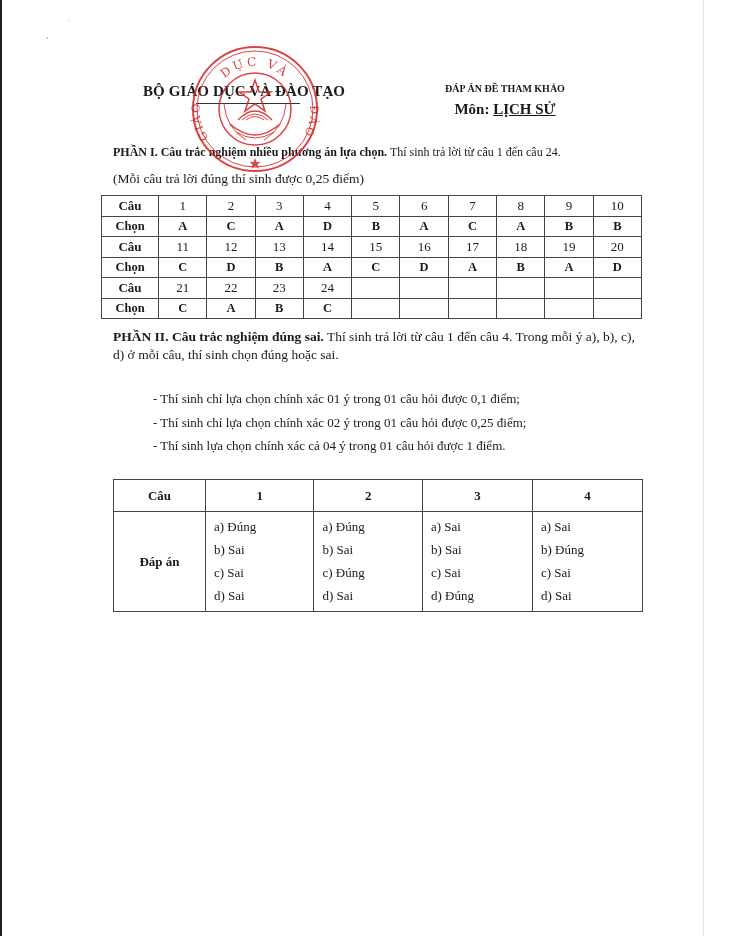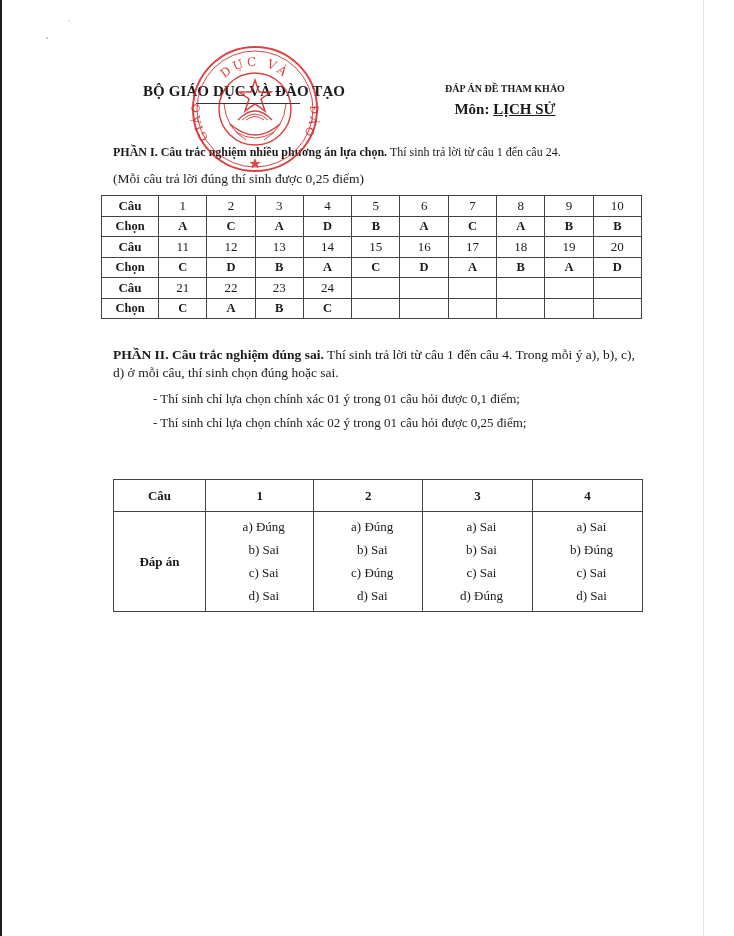--- a/index.html
+++ b/index.html
@@ -36,31 +36,31 @@
 
   table { border-collapse: collapse; position: absolute; }
   .t1 { left: 101px; top: 195px; width: 541px; }
   .t1 td {
     border: 1px solid #444; height: 19.5px; padding: 0; text-align: center;
     font-size: 13px; line-height: 19px;
   }
   .t1 td.lbl { font-weight: bold; width: 56px; }
   .t1 tr.ans td { font-weight: bold; font-size: 12.5px; }
 
-  .p2 { position: absolute; left: 113px; top: 346px; width: 530px; font-size: 13.5px; line-height: 18px; }
+  .p2 { position: absolute; left: 113px; top: 328px; width: 530px; font-size: 13.5px; line-height: 18px; }
   .p2 b { font-weight: bold; }
 
   .rules { position: absolute; left: 153px; top: 390px; font-size: 13px; }
   .rules div { height: 23.5px; line-height: 18px; white-space: nowrap; }
 
   .t2 { left: 113px; top: 479px; width: 530px; }
   .t2 td { border: 1px solid #444; padding: 0; font-size: 13px; }
   .t2 tr.head td { height: 31px; text-align: center; font-weight: bold; }
   .t2 td.c0 { width: 91px; text-align: center; font-weight: bold; }
-  .t2 td.ans { vertical-align: top; padding: 7px 0 0 8px; height: 88px; text-align: center; }
+  .t2 td.ans { vertical-align: top; padding: 7px 0 0 8px; height: 88px; }
   .t2 td.ans div { height: 23px; line-height: 16px; }
 </style>
 </head>
 <body>
 
 <div class="edge-left"></div>
 <div class="edge-right"></div>
 <div class="speck" style="left:46px;top:37px;"></div>
 <div class="speck" style="left:68px;top:20px;background:#e0e0e0"></div>
 
@@ -159,20 +159,21 @@
     </tbody>
 </table>
 
 <div class="p2">
   <b>PHẦN II. Câu trắc nghiệm đúng sai.</b><span> Thí sinh trả lời từ câu 1 đến câu 4. Trong mỗi ý a), b), c), d) ở mỗi câu, thí sinh chọn đúng hoặc sai.</span>
 </div>
 
 <div class="rules">
   <div>- Thí sinh chỉ lựa chọn chính xác 01 ý trong 01 câu hỏi được 0,1 điểm;</div>
   <div>- Thí sinh chỉ lựa chọn chính xác 02 ý trong 01 câu hỏi được 0,25 điểm;</div>
+  <div>- Thí sinh lựa chọn chính xác cả 04 ý trong 01 câu hỏi được 1 điểm.</div>
 </div>
 
 <table class="t2">
   <tbody>
     <tr class="head">
       <td class="c0">Câu</td>
       <td>1</td>
       <td>2</td>
       <td>3</td>
       <td>4</td>

